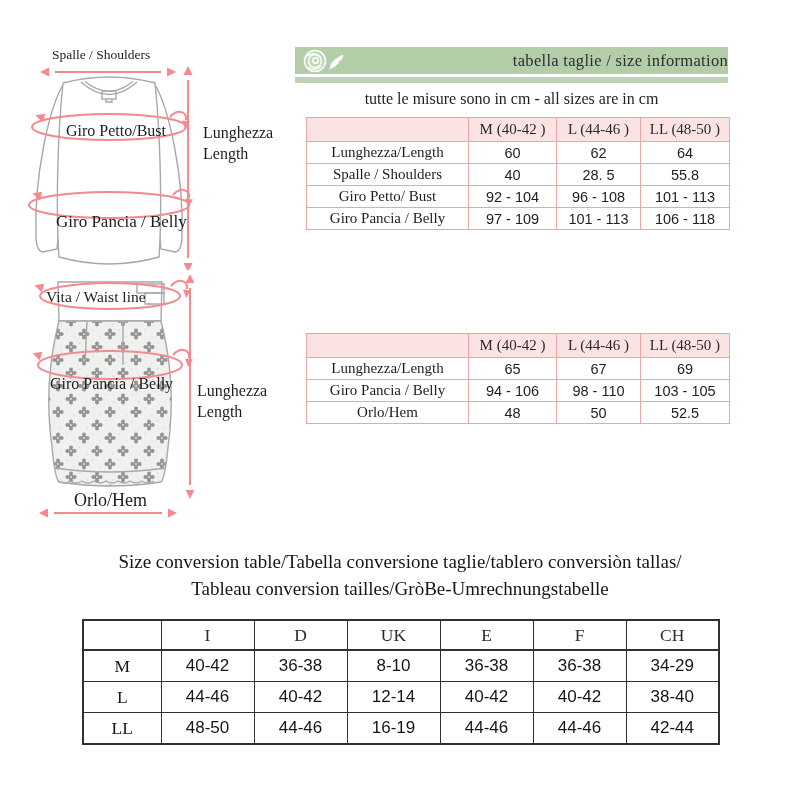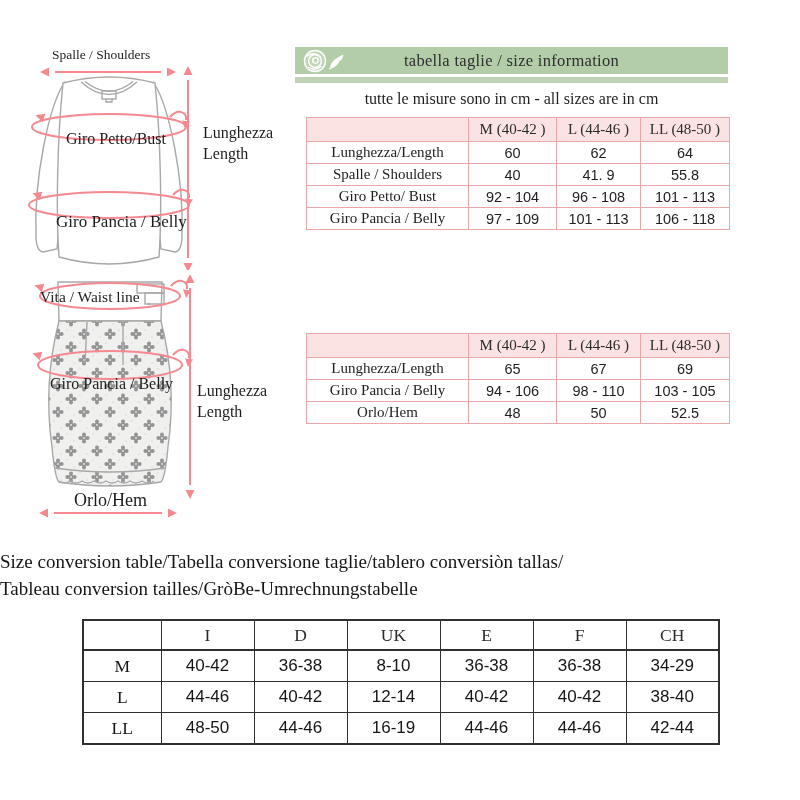--- a/index.html
+++ b/index.html
@@ -6,21 +6,21 @@
   .page {
     position:relative; width:800px; height:800px; background:#ffffff;
     font-family:"Liberation Serif", serif; color:#2b2b2b; overflow:hidden;
   }
   .abs { position:absolute; }
 
   
   .banner { left:295px; top:47px; width:433px; }
   .banner-main {
     height:27px; background:var(--banner-green,#b3cda8);
-    display:flex; align-items:center; justify-content:center; position:relative;
+    display:flex; align-items:center; justify-content:flex-end; position:relative;
   }
   .banner-main svg { position:absolute; left:5px; top:0; }
   .banner-title { font-size:16.5px; color:#2e2e2e; letter-spacing:0.3px; }
   .banner-sub { height:6px; margin-top:3px; background:var(--banner-green-light,#bed3b3); }
 
   .note { left:295px; top:90px; width:433px; text-align:center; font-size:16px; color:#1f1f1f; }
 
   
   table { border-collapse:collapse; table-layout:fixed; }
   .pink-table { border:1px solid var(--pink-border,#e9a7a7); }
@@ -32,37 +32,37 @@
     font-family:"Liberation Serif", serif; font-size:15px; height:23px;margin-left:36px;
   }
   .pink-table td {
     height:21px; font-family:"Liberation Sans", sans-serif; font-size:14.5px; color:#1e1e1e;margin-left:17px;
   }
   .pink-table td:first-child { font-family:"Liberation Serif", serif; font-size:15px; }
   .t1 { left:306px; top:117px; }
   .t2 { left:306px; top:333px; }
 
   
-  .conv-title { left:0; top:548px; width:800px; font-size:19px; line-height:27px; color:#161616; }
+  .conv-title { left:0; top:548px; width:800px; text-align:center; font-size:19px; line-height:27px; color:#161616; }
   .conv-table { left:82px; top:619px; border:2px solid var(--conv-border,#303030); }
   .conv-table th, .conv-table td { border:1px solid var(--conv-border,#303030); text-align:center; padding:0; }
   .conv-table th {
     font-weight:normal; font-family:"Liberation Serif", serif; font-size:17.5px;
     height:28px; border-bottom:2px solid var(--conv-border,#303030); background:#fff;
   }
   .conv-table td { height:30px; font-family:"Liberation Sans", sans-serif; font-size:17px; color:#161616; }
   .conv-table td:first-child { font-family:"Liberation Serif", serif; font-size:17.5px; }
 
   
   .lbl { position:absolute; font-family:"Liberation Serif", serif; color:#1d1d1d; white-space:nowrap; }
   .lbl-shoulders { left:52px;  top:47px;  font-size:13.5px; }
-  .lbl-bust      { left:66px;  top:130px; font-size:16px; }
+  .lbl-bust      { left:66px;  top:122px; font-size:16px; }
   .lbl-belly-top { left:56px;  top:212px; font-size:17px; }
   .lbl-len-top   { left:203px; top:122px; font-size:16px; line-height:21px; }
-  .lbl-vita      { left:40px;  top:288px; font-size:15.5px;text-align:right; }
+  .lbl-vita      { left:46px;  top:288px; font-size:15.5px;text-align:right; }
   .lbl-belly-sk  { left:50px;  top:375px; font-size:16px; }
   .lbl-len-sk    { left:197px; top:380px; font-size:16px; line-height:21px; }
   .lbl-orlo      { left:74px;  top:490px; font-size:18px; }
 
   .sketch-line { stroke:var(--sketch-gray,#a8a8a8); fill:none; stroke-width:1.4; }
   .sketch-fill { stroke:var(--sketch-gray,#a8a8a8); fill:#ffffff; stroke-width:1.4; }
   .arrow       { stroke:var(--arrow-pink,#f5898f); fill:none; stroke-width:2; }
   .arrow-head  { fill:var(--arrow-pink,#f5898f); stroke:none; }
 </style>
 </head>
@@ -213,21 +213,21 @@
         </tr>
         <tr>
           <td>Lunghezza/Length</td>
           <td>60</td>
           <td>62</td>
           <td>64</td>
         </tr>
         <tr>
           <td>Spalle / Shoulders</td>
           <td>40</td>
-          <td>41. 9</td>
+          <td>28. 5</td>
           <td>55.8</td>
         </tr>
         <tr>
           <td>Giro Petto/ Bust</td>
           <td>92 - 104</td>
           <td>96 - 108</td>
           <td>101 - 113</td>
         </tr>
         <tr>
           <td>Giro Pancia / Belly</td>

